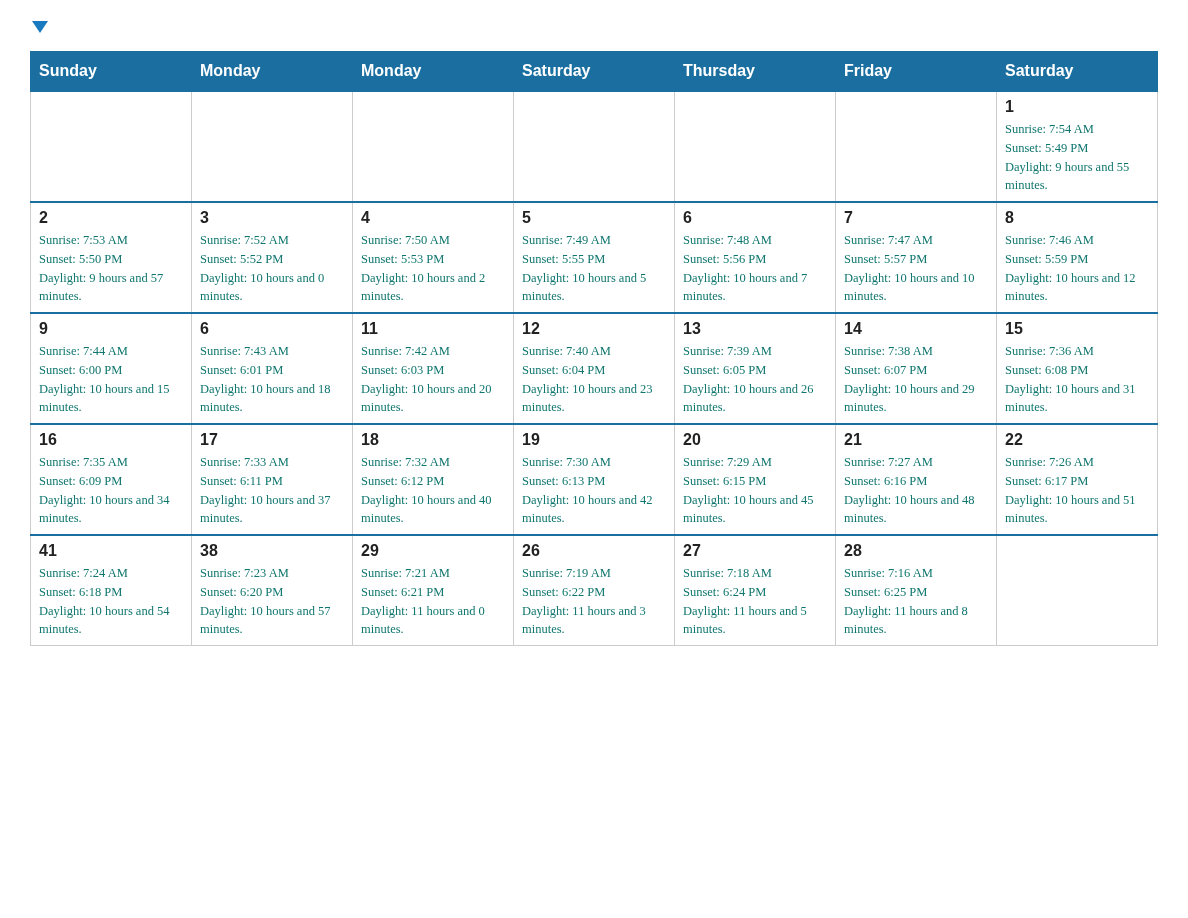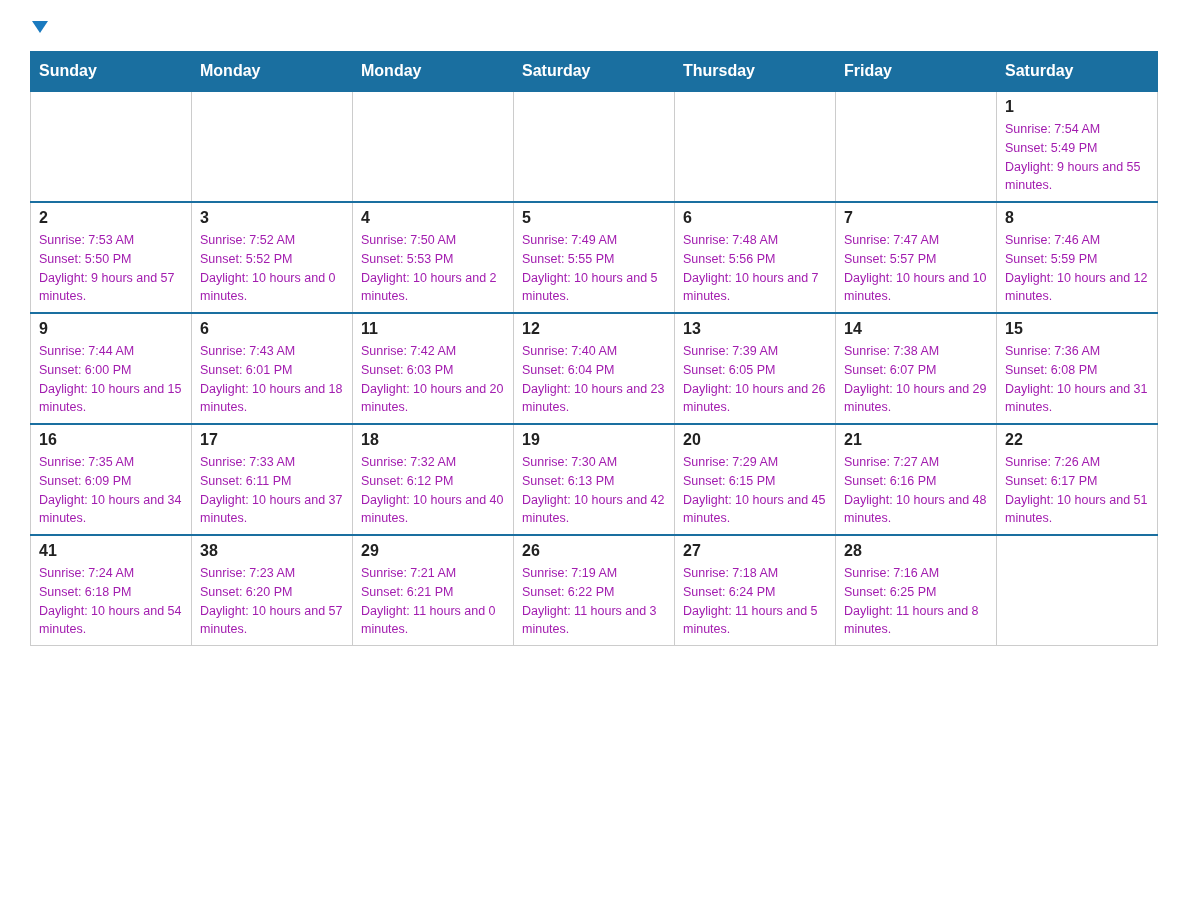--- a/index.html
+++ b/index.html
@@ -82,22 +82,23 @@
       border-top: 2px solid #1a6fa0;
     }
     .day-number {
       font-size: 16px;
       font-weight: bold;
       color: #222;
       margin-bottom: 4px;
     }
     .day-info {
       font-size: 12.5px;
-      color: #a21caf;
+      color: #0f766e;
       line-height: 1.5;
+      font-family: Liberation Serif, serif;
     }
     .empty-cell {
       background: #f9f9f9;
     }
   </style>
 </head>
 <body>
 
 <div class="header">
   <div class="logo">

